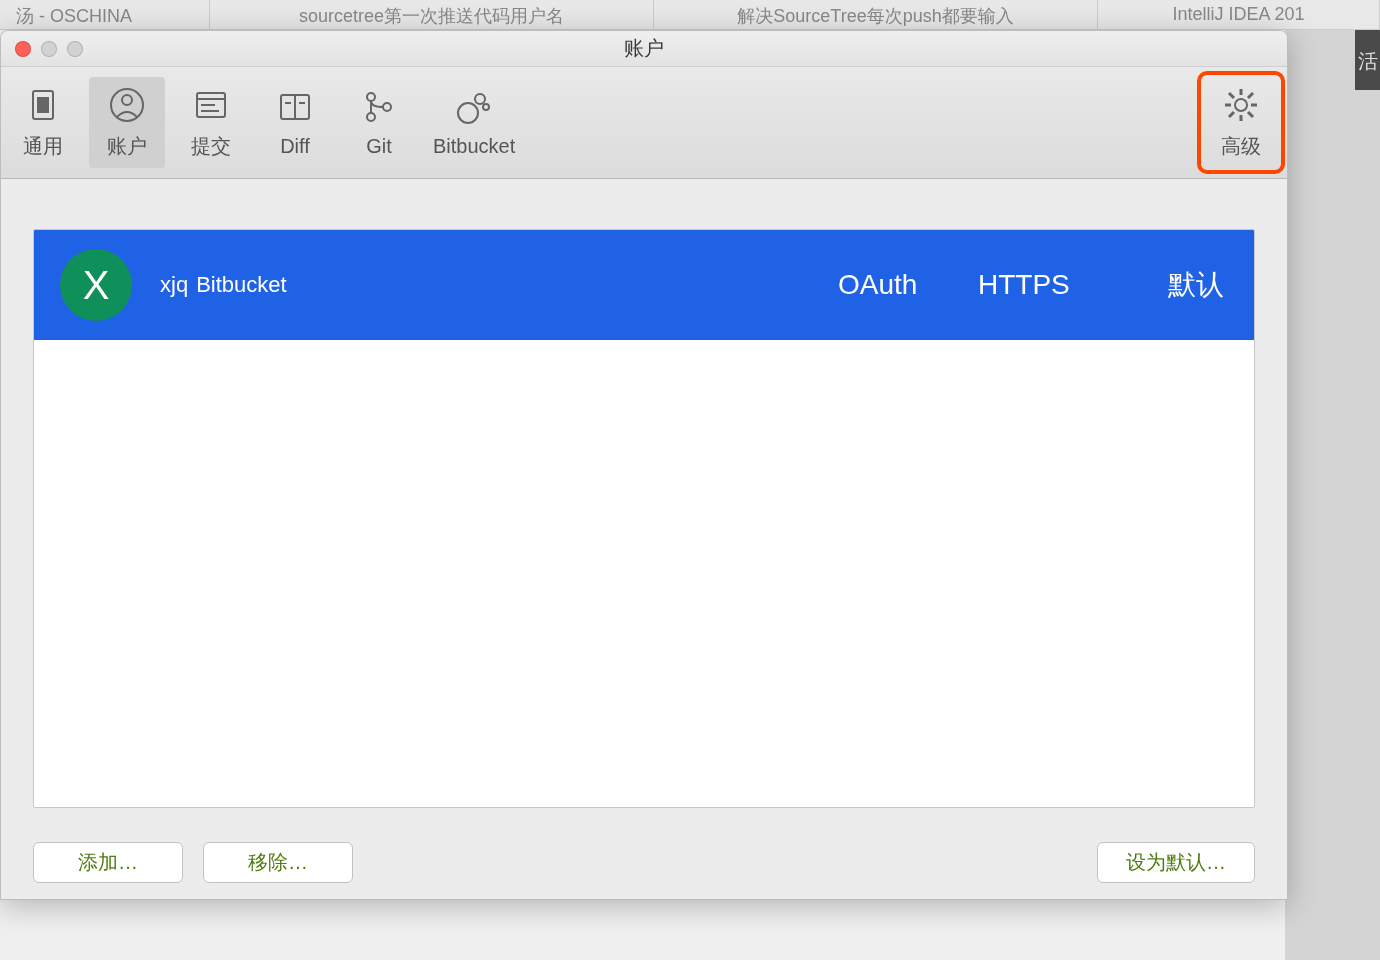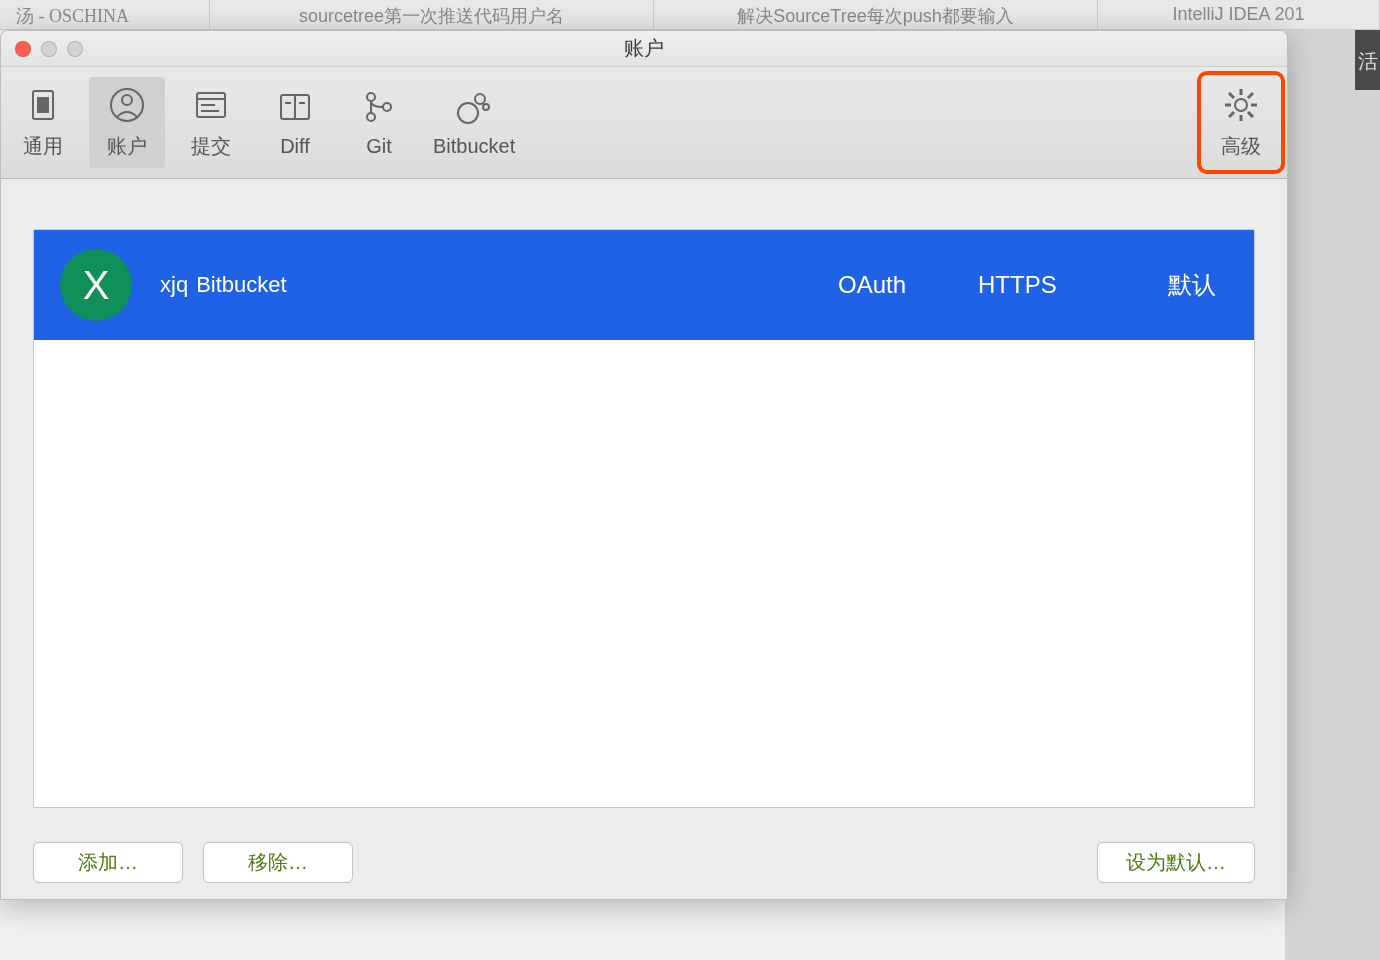--- a/index.html
+++ b/index.html
@@ -1,20 +1,20 @@
 <!DOCTYPE html>
 <html><head>
   <meta charset="utf-8">
   <style>
     * { margin: 0; padding: 0; box-sizing: border-box; font-family: -apple-system, "Helvetica Neue", Arial, sans-serif; }
     body { background: #f0f0f0; width: 1380px; height: 960px; overflow: hidden; position: relative; }
 
     .bg-tabs { display: flex; height: 30px; background: #e8e8e8; border-bottom: 1px solid #ccc; font-size: 18px; color: #888; }
     .bg-tab { padding: 4px 16px; border-right: 1px solid #ccc; white-space: nowrap; overflow: hidden; flex-shrink: 0; }
-    .bg-tab.t1 { width: 210px; font-family: Liberation Serif, serif; }
+    .bg-tab.t1 { width: 210px; }
     .bg-tab.t2 { width: 444px; text-align: center; }
     .bg-tab.t3 { width: 444px; text-align: center; }
     .bg-tab.t4 { flex: 1; text-align: center; }
 
     .bg-side { position: absolute; right: 0; top: 30px; width: 95px; height: 930px; background: #d4d4d4; }
     .bg-side-dark { position: absolute; right: 0; top: 30px; width: 25px; height: 60px; background: #4a4a4a; color: #ddd; font-size: 20px; padding: 18px 3px; }
 
     .window { position: absolute; left: 0; top: 30px; width: 1288px; height: 870px; background: #ececec; border: 1px solid #bdbdbd; border-radius: 8px 8px 0 0; box-shadow: 0 6px 30px rgba(0,0,0,0.25); display: flex; flex-direction: column; }
 
     .titlebar { height: 36px; display: flex; align-items: center; padding: 0 14px; background: linear-gradient(#efefef,#e3e3e3); border-bottom: 1px solid #d0d0d0; border-radius: 8px 8px 0 0; position: relative; }
@@ -31,21 +31,21 @@
     .tool svg { stroke: #666; fill: none; stroke-width: 2; }
     .spacer { flex: 1; }
     .highlight-box { border: 4px solid #ff4500; border-radius: 10px; padding: 2px; margin-right: -2px; }
 
     .content { flex: 1; background: #ececec; padding: 50px 32px 16px 32px; display: flex; flex-direction: column; }
     .list-box { flex: 1; background: #fff; border: 1px solid #c7c7c7; border-radius: 2px; overflow: hidden; }
     .account-row { display: flex; align-items: center; height: 110px; background: #2062e6; color: #fff; padding: 0 26px; gap: 28px; }
     .avatar { width: 72px; height: 72px; border-radius: 50%; background: #0f8f5a; color: #fff; font-size: 40px; font-weight: 500; display: flex; align-items: center; justify-content: center; flex-shrink: 0; }
     .acct-info { display: flex; flex-direction: row; gap: 8px; font-size: 22px; flex: 1; }
     .acct-name { font-size: 22px; }
-    .acct-cols { display: flex; gap: 40px; font-size: 24px; align-items: center; }
+    .acct-cols { display: flex; gap: 40px; font-size: 28px; align-items: center; }
     .col { min-width: 100px; text-align: left; }
 
     .button-bar { display: flex; gap: 20px; padding-top: 34px; }
     .btn { background: #fff; border: 1px solid #c2c2c2; border-radius: 6px; padding: 6px 28px; font-size: 20px; color: #4d7c0f; cursor: default; min-width: 150px; text-align: center; }
     .btn-spacer { flex: 1; }
   </style>
 </head>
 <body>
 
 <div class="bg-tabs">

